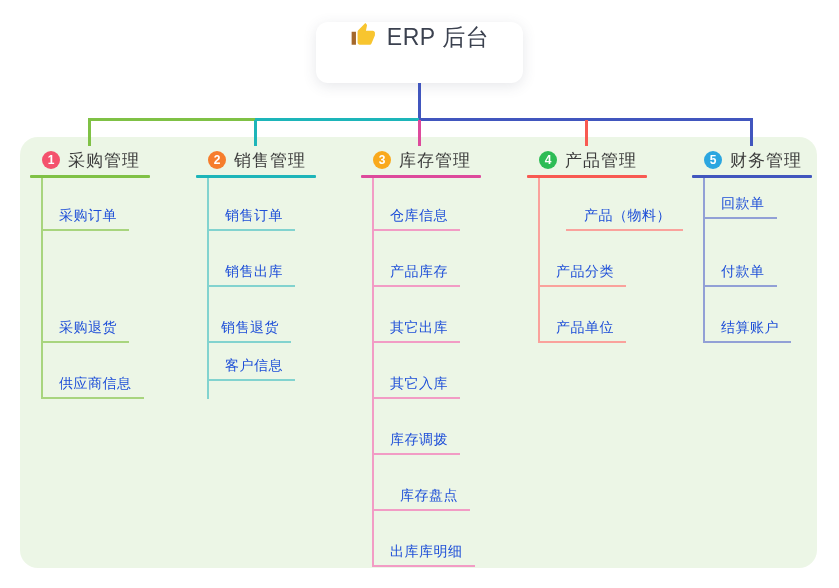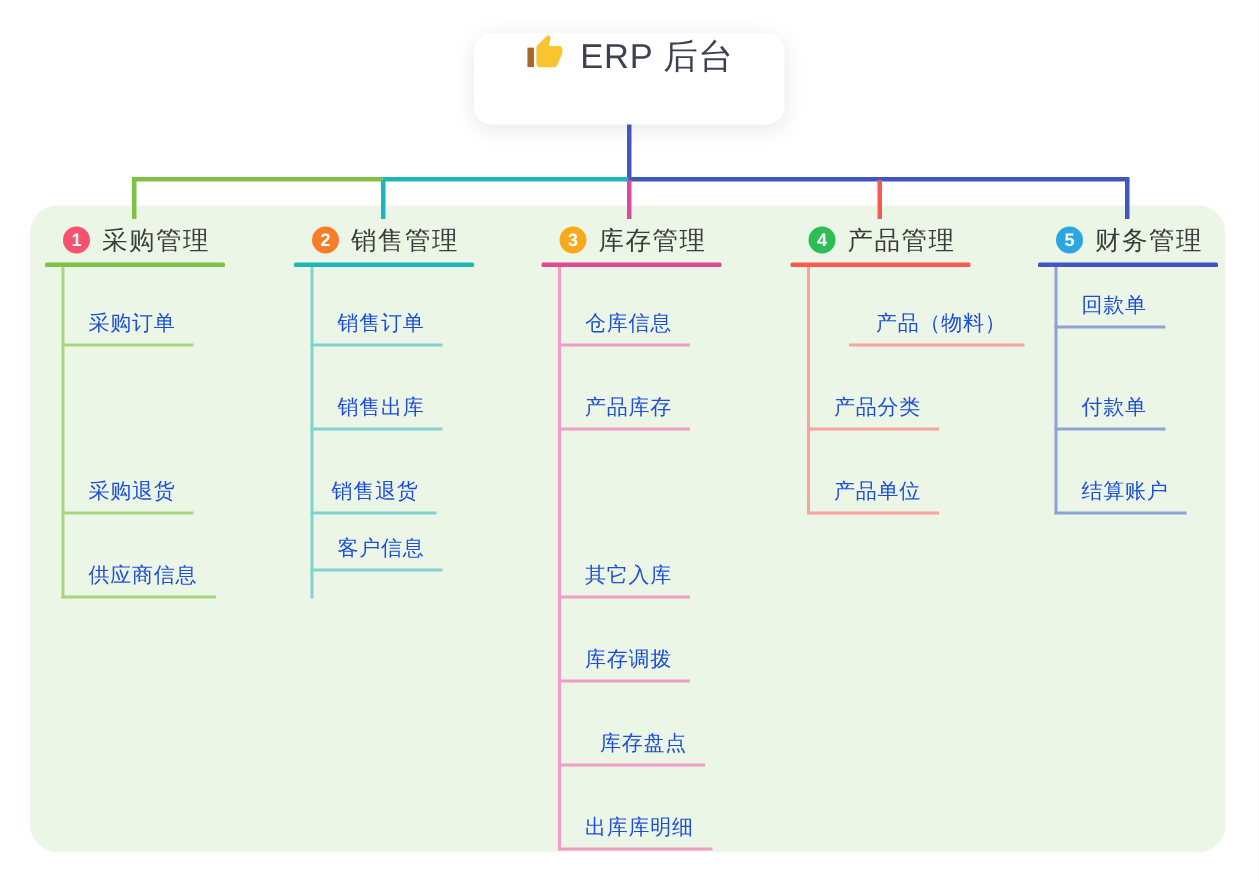--- a/index.html
+++ b/index.html
@@ -96,20 +96,21 @@
     </div>
     <div class="branch" style="left: 361px;">
       <div class="branch-header">
         <span class="badge" style="background: rgb(249, 169, 28);">3</span>
         <span class="branch-label">库存管理</span>
       </div>
       <div class="branch-underline" style="background: rgb(221, 74, 156);"></div>
       <div class="spine" style="background: rgb(242, 156, 197); height: 389px;"></div>
       <div class="child" style="top: 58px; border-bottom-color: rgb(242, 156, 197);">仓库信息</div>
       <div class="child" style="top: 114px; border-bottom-color: rgb(242, 156, 197);">产品库存</div>
+      <div class="child" style="top: 170px; border-bottom-color: rgb(242, 156, 197);">其它出库</div>
       <div class="child" style="top: 226px; border-bottom-color: rgb(242, 156, 197);">其它入库</div>
       <div class="child" style="top: 282px; border-bottom-color: rgb(242, 156, 197);">库存调拨</div>
       <div class="child" style="top: 338px; border-bottom-color: rgb(242, 156, 197); padding-left: 28px;">库存盘点</div>
       <div class="child" style="top: 394px; border-bottom-color: rgb(242, 156, 197); text-align: right;">出库库明细</div>
     </div>
     <div class="branch" style="left: 527px;">
       <div class="branch-header">
         <span class="badge" style="background: rgb(45, 188, 85);">4</span>
         <span class="branch-label">产品管理</span>
       </div>

